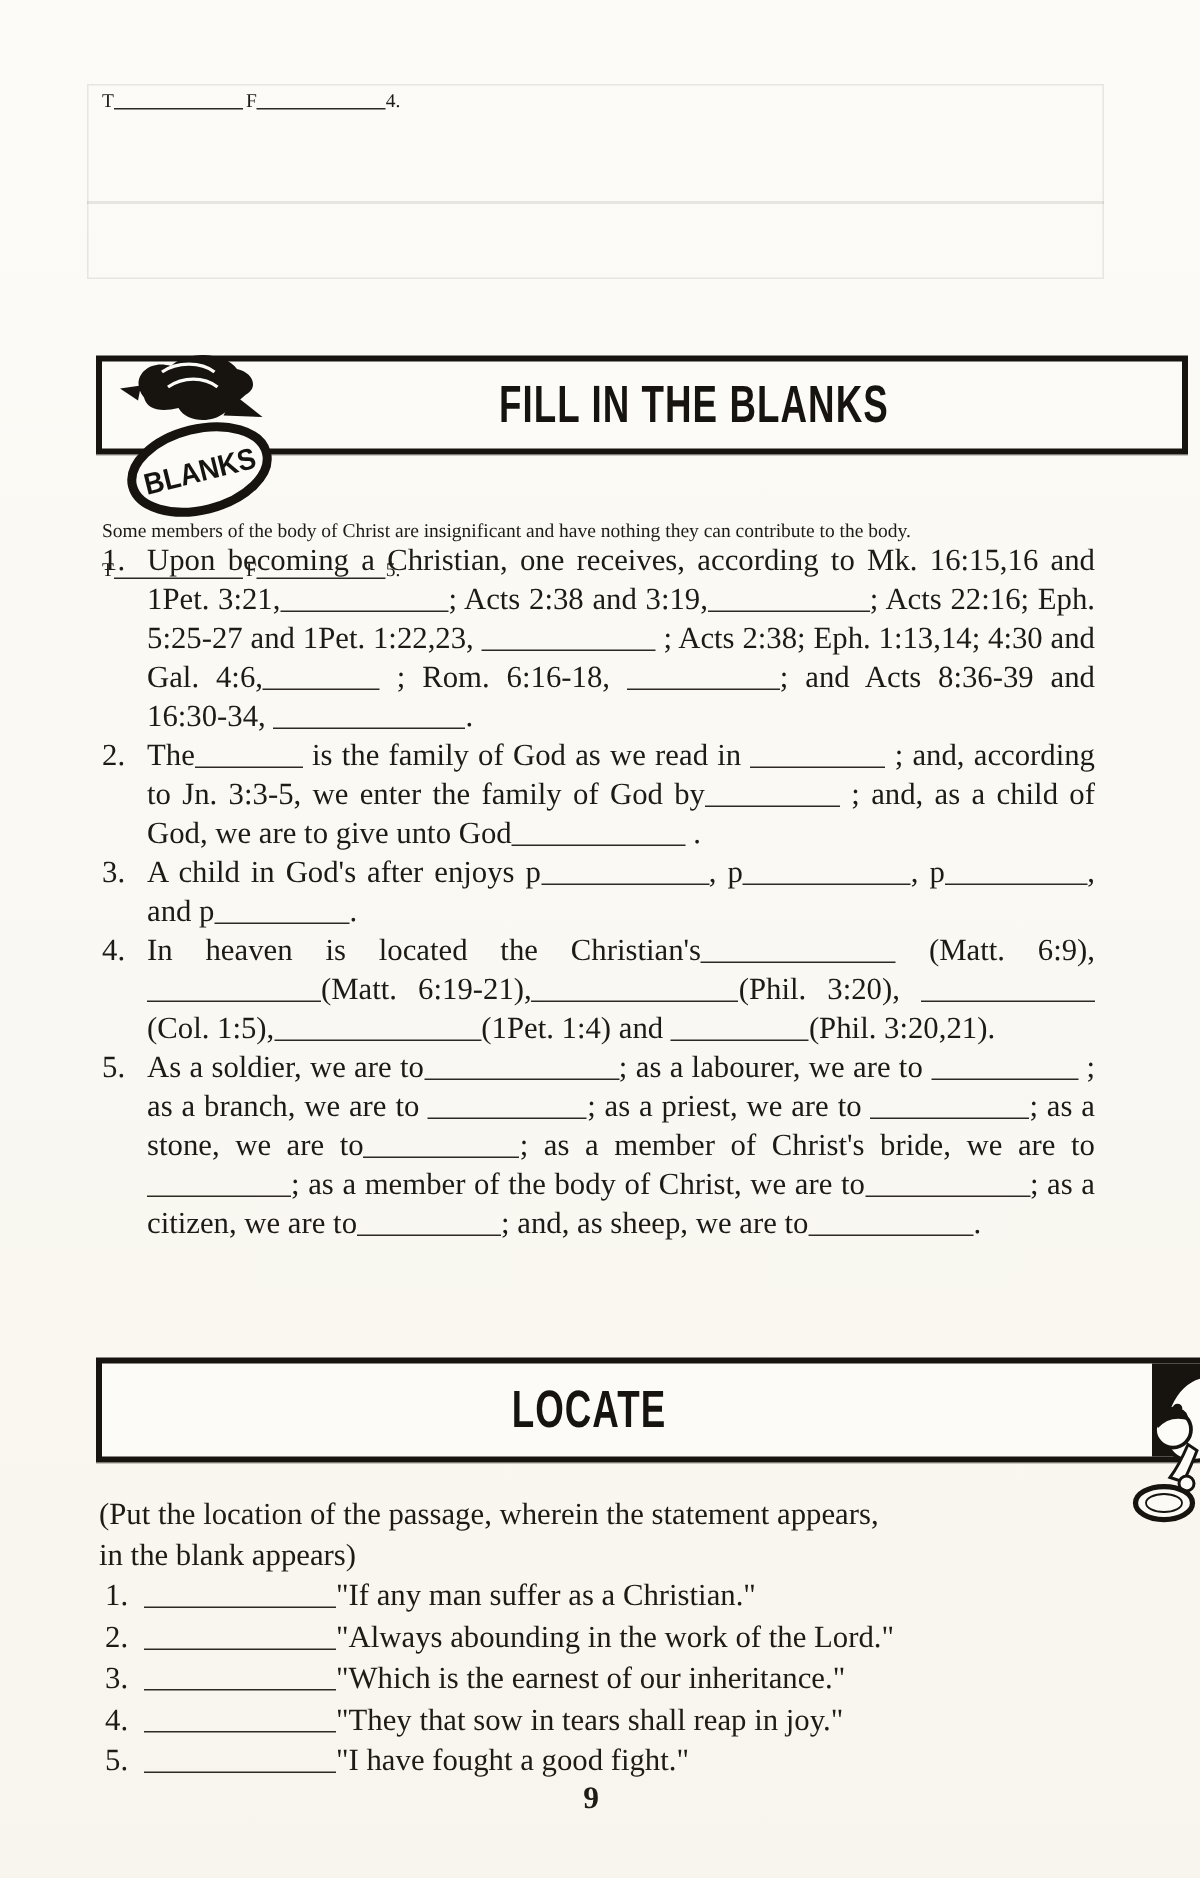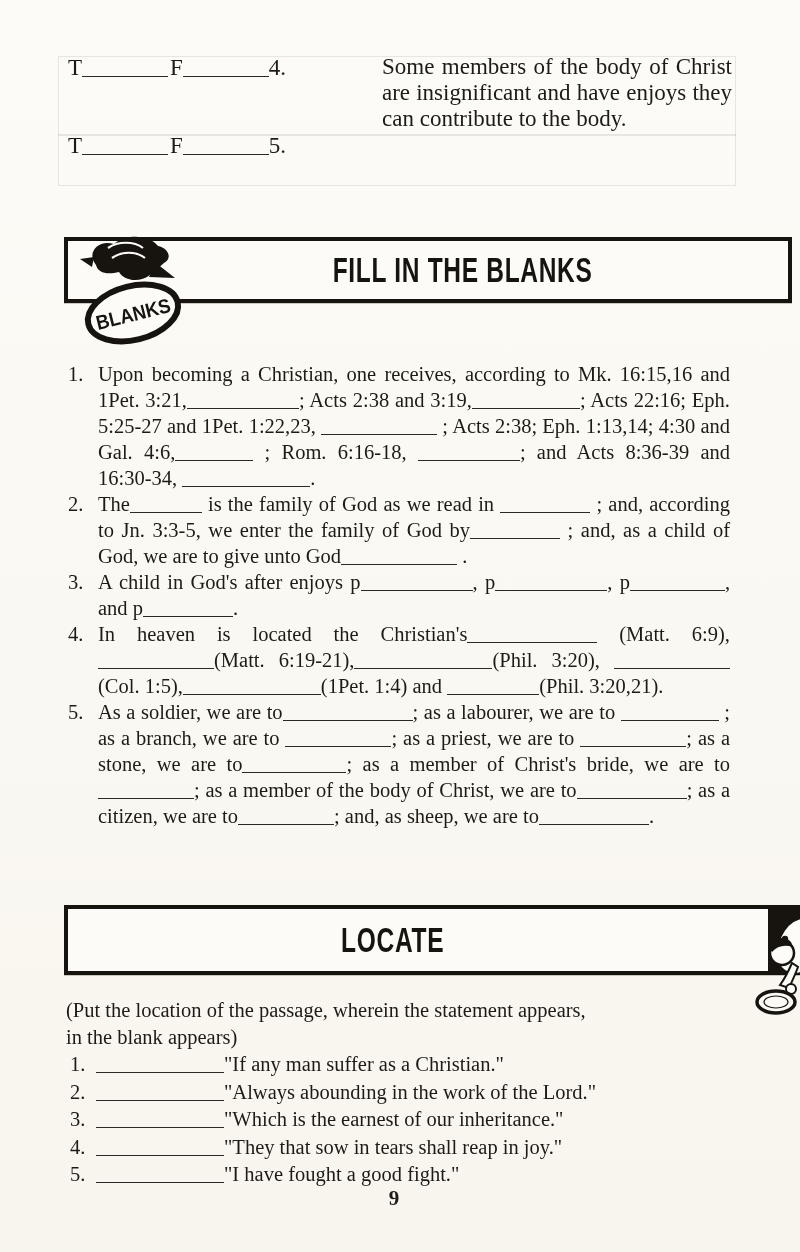--- a/index.html
+++ b/index.html
@@ -8,21 +8,21 @@
     background:linear-gradient(180deg,#fcfbf7 0%,#faf8f2 55%,#f8f5ee 100%);
     font-family:"Liberation Serif",serif;color:#1e1b17;overflow:hidden;
   }
   
   .ghost{position:absolute;border:1px solid rgba(110,105,95,.14);pointer-events:none;}
   .ghost1{left:58px;top:56px;width:676px;height:78px;}
   .ghost2{left:58px;top:134px;width:676px;height:50px;}
 
   
   .tf-section{position:absolute;left:68px;top:54px;width:664px;}
-  .tf-row{display:flex;gap:28px;font-size:23px;line-height:26px;}
+  .tf-row{display:flex;gap:1px;font-size:13px;line-height:26px;flex-direction:column;}
   .tf-left{flex:0 0 286px;white-space:nowrap;}
   .blank{display:inline-block;border-bottom:1.6px solid #2c2823;height:.85em;transform:translateY(2px);}
   .tfb{width:86px;}
   .tf-f{margin-left:2px;}
   .tf-text{flex:1;text-align:justify;}
 
   
   .banner{position:absolute;left:64px;width:650px;border:4px solid #171410;background:#fcfbf7;
           display:flex;align-items:center;justify-content:center;box-shadow:0 1px 0 rgba(60,50,40,.25);}
   .banner-title{font-family:"Liberation Sans",sans-serif;font-weight:700;font-size:35px;
@@ -55,21 +55,21 @@
 <body>
 
 <div class="page">
 
   <div class="ghost ghost1"></div>
   <div class="ghost ghost2"></div>
 
   <div class="tf-section">
       <div class="tf-row">
         <div class="tf-left"><span class="tf-lab">T</span><span class="blank tfb"></span><span class="tf-lab tf-f">F</span><span class="blank tfb"></span><span class="tf-num">4.</span></div>
-        <div class="tf-text">Some members of the body of Christ are insignificant and have enjoys they can contribute to the body.</div>
+        <div class="tf-text">Some members of the body of Christ are insignificant and have nothing they can contribute to the body.</div>
       </div>
       <div class="tf-row">
         <div class="tf-left"><span class="tf-lab">T</span><span class="blank tfb"></span><span class="tf-lab tf-f">F</span><span class="blank tfb"></span><span class="tf-num">5.</span></div>
       </div>
     </div>
 
   <div class="banner" id="banner-fill">
     <svg class="bird-illus" viewBox="0 0 185 118">
 
       <path d="M18,32 C8,20 20,6 36,11 C48,0 72,2 80,13 C90,15 95,25 86,30 L72,42 C62,50 46,48 41,39 C29,42 20,40 18,32 Z" fill="#171410"></path>

